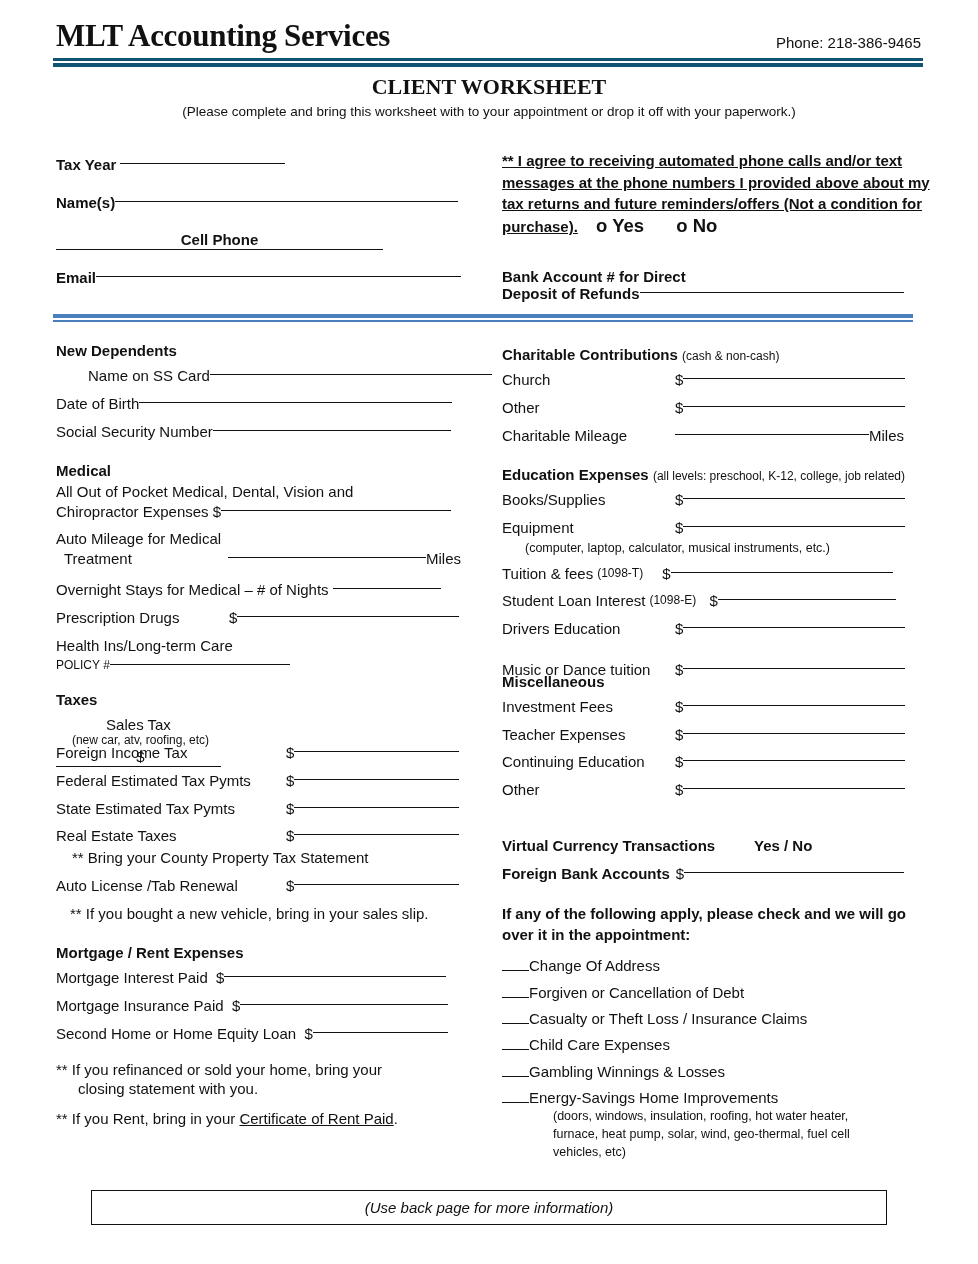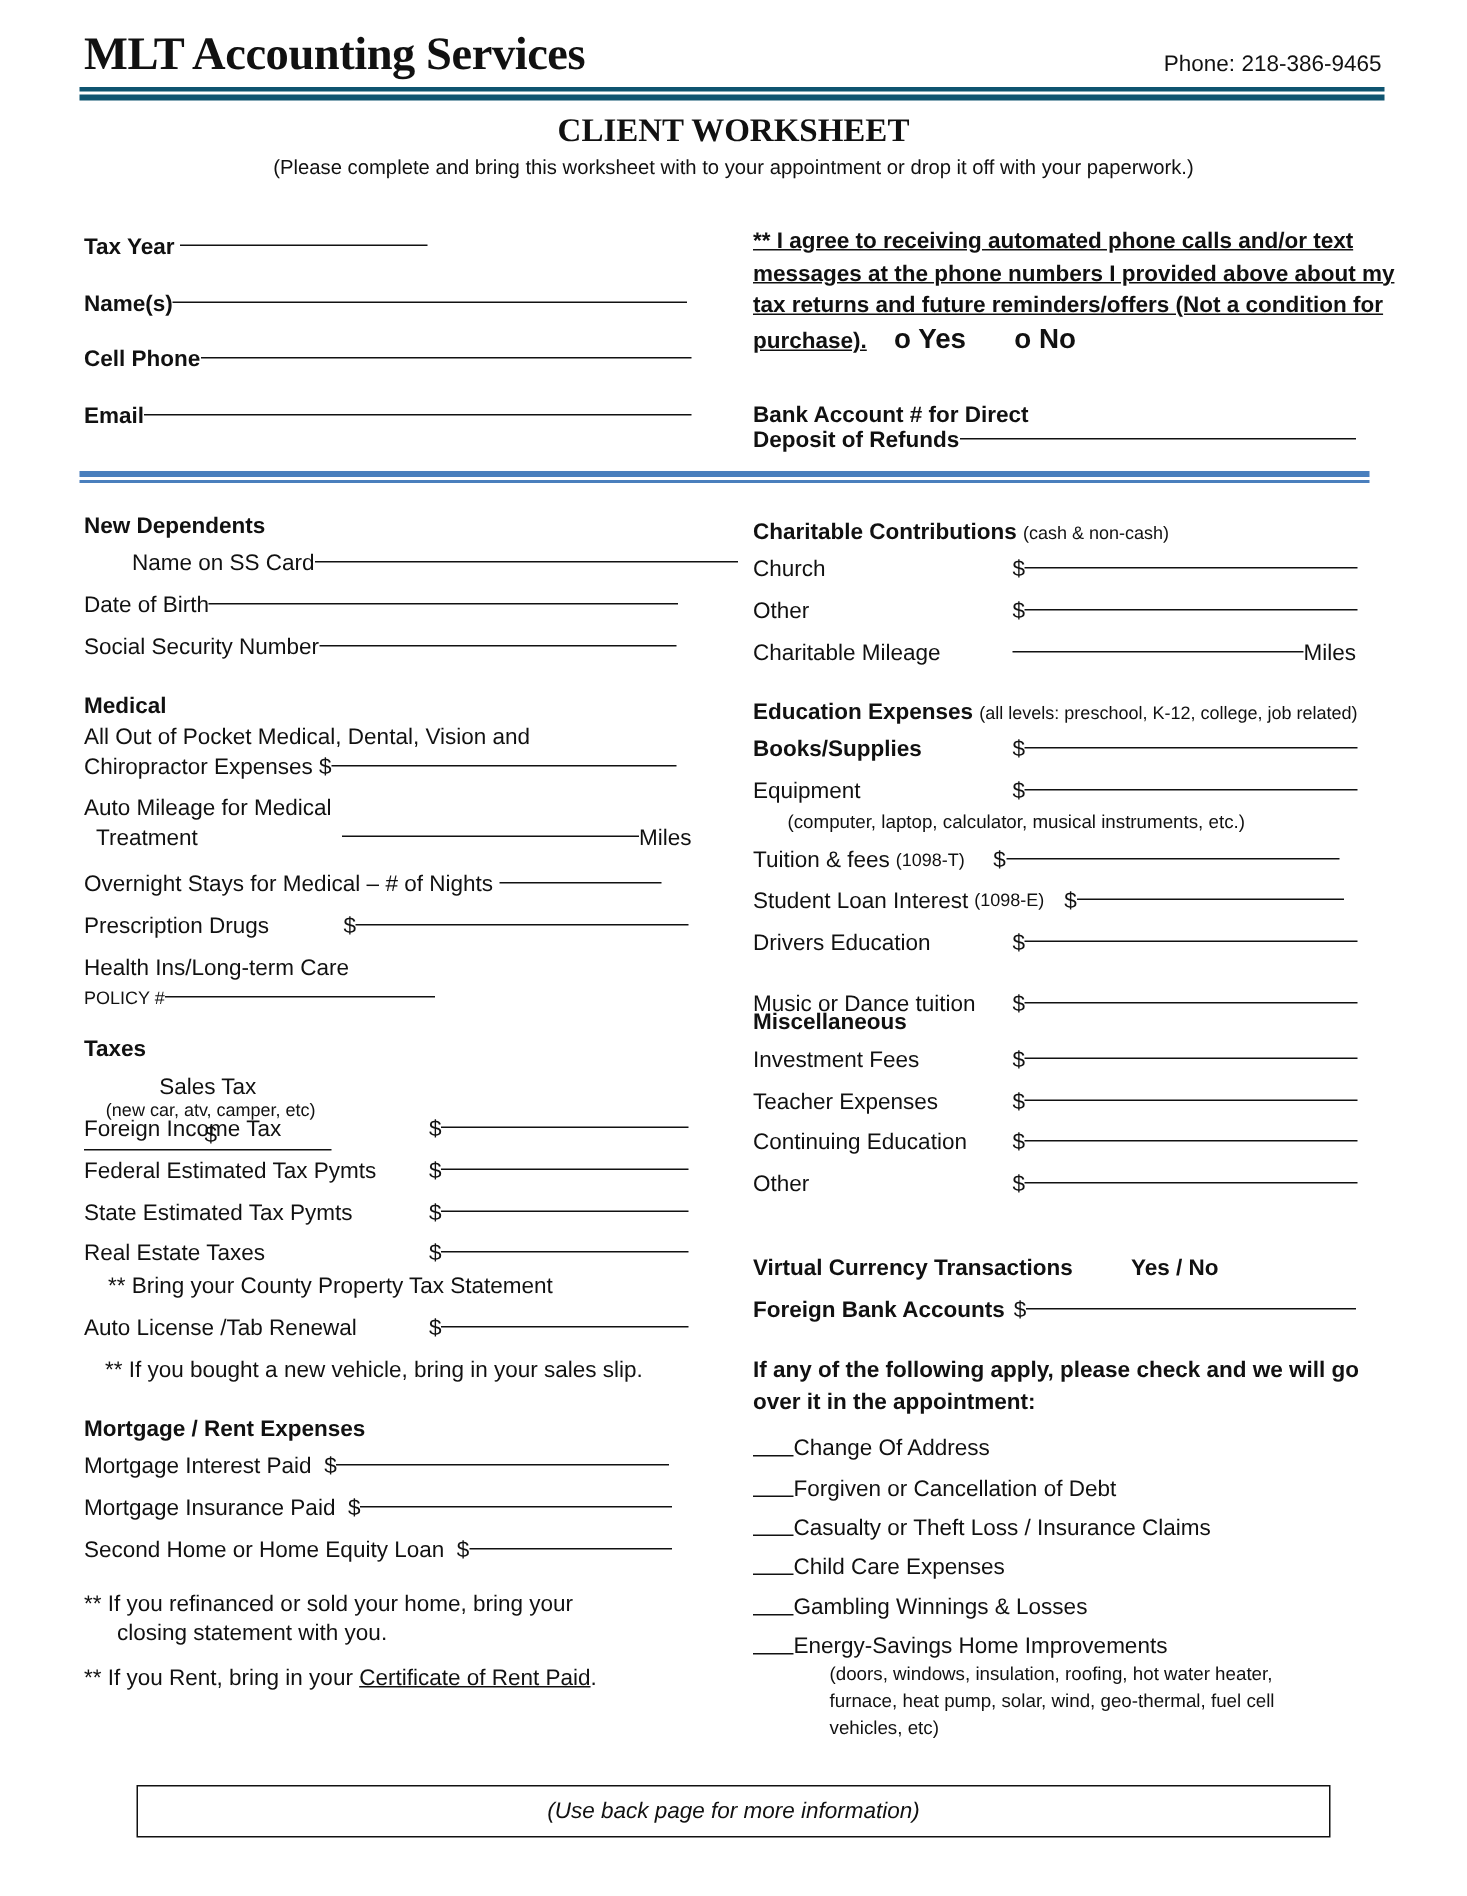--- a/index.html
+++ b/index.html
@@ -41,21 +41,21 @@
 <div class="abs subtitle">(Please complete and bring this worksheet with to your appointment or drop it off with your paperwork.)</div>
 
 <div class="field bold" style="left:56px; top:156px;">
   <span class="lbl">Tax Year</span>
   <span class="line" style="width:165px; margin-left:4px;"></span>
 </div>
 <div class="field bold" style="left:56px; top:194px;">
   <span class="lbl">Name(s)</span>
   <span class="line" style="width:343px;"></span>
 </div>
-<div class="field bold" style="left:56px; top:231px;">
+<div class="field bold" style="left:56px; top:231px;flex-direction:column;">
   <span class="lbl">Cell Phone</span>
   <span class="line" style="width:327px;"></span>
 </div>
 <div class="field bold" style="left:56px; top:269px;">
   <span class="lbl">Email</span>
   <span class="line" style="width:365px;"></span>
 </div>
 
 <div class="consent">
   <span class="u">** I agree to receiving automated phone calls and/or text messages at the phone numbers I provided above about my tax returns and future reminders/offers (Not a condition for purchase).</span>
@@ -109,21 +109,21 @@
 </div>
 <div class="note" style="left:56px; top:637px;">Health Ins/Long-term Care</div>
 <div class="field" style="left:56px; top:658px; font-size:12px;">
   <span class="lbl">POLICY #</span>
   <span class="line" style="width:180px;"></span>
 </div>
 
 <div class="head" style="left:56px; top:691px;">Taxes</div>
 <div class="field" style="left:56px; top:716px;flex-direction:column;">
   <span class="lbl">Sales Tax</span>
-  <span class="lbl small" style="margin-left:4px; margin-bottom:1px;">(new car, atv, camper, etc)</span>
+  <span class="lbl small" style="margin-left:4px; margin-bottom:1px;">(new car, atv, roofing, etc)</span>
   <span class="lbl" style="margin-left:4px;">$</span>
   <span class="line" style="width:165px;"></span>
 </div>
 <div class="field" style="left:56px; top:744px;">
   <span class="lbl" style="width:230px;">Foreign Income Tax</span>
   <span class="lbl">$</span>
   <span class="line" style="width:165px;"></span>
 </div>
 <div class="field" style="left:56px; top:772px;">
   <span class="lbl" style="width:230px;">Federal Estimated Tax Pymts</span>
@@ -185,21 +185,21 @@
   <span class="lbl" style="width:173px;">Charitable Mileage</span>
   <span class="line" style="width:194px;"></span>
   <span class="lbl">Miles</span>
 </div>
 
 <div class="head" style="left:502px; top:466px;">
   <span>Education Expenses</span>
   <span class="small">(all levels: preschool, K-12, college, job related)</span>
 </div>
 <div class="field" style="left:502px; top:491px;">
-  <span class="lbl" style="width:173px;font-weight:bold;">Books/Supplies</span>
+  <span class="lbl" style="width:173px;">Books/Supplies</span>
   <span class="lbl">$</span>
   <span class="line" style="width:222px;"></span>
 </div>
 <div class="field" style="left:502px; top:519px;">
   <span class="lbl" style="width:173px;">Equipment</span>
   <span class="lbl">$</span>
   <span class="line" style="width:222px;"></span>
 </div>
 <div class="note" style="left:525px; top:541px; font-size:12.5px;">(computer, laptop, calculator, musical instruments, etc.)</div>
 <div class="field" style="left:502px; top:565px;">

